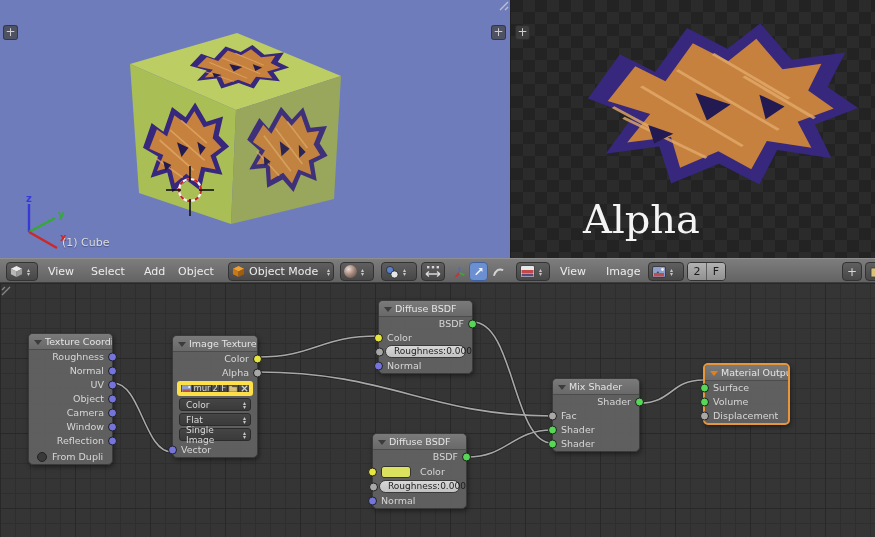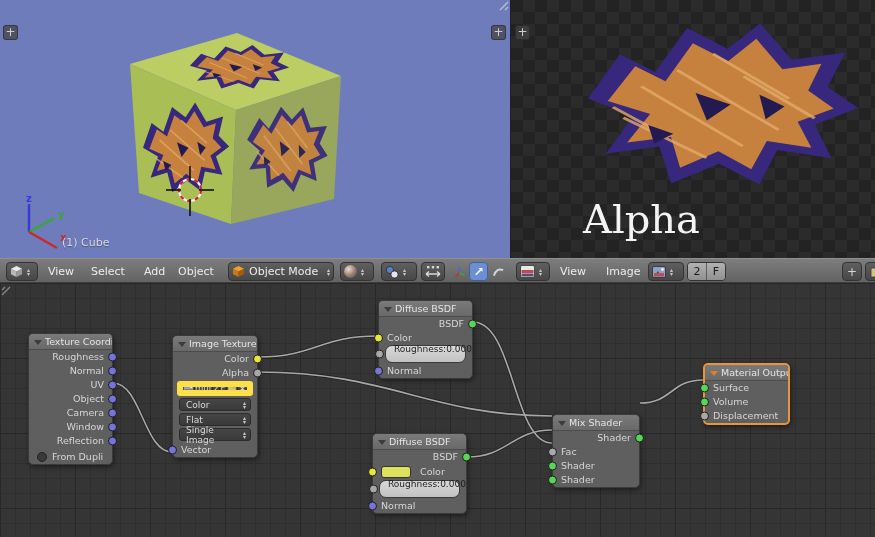--- a/index.html
+++ b/index.html
@@ -71,27 +71,27 @@
   .nrow{ position:relative; height:14px; line-height:14px; padding:0 8px;
     white-space:nowrap; }
   .nrow.out{ text-align:right; }
   .sock{ position:absolute; width:9px; height:9px; border-radius:50%;
     border:1px solid #1f1f1f; top:50%; transform:translateY(-50%); z-index:3; }
   .sock.r{ right:-5px; } .sock.l{ left:-5px; }
   .s-purple{ background:#7474da; } .s-yellow{ background:#e6e63e; }
   .s-green{ background:#57d657; } .s-gray{ background:#a8a8a8; }
   .pill{ height:13px; margin:0 6px 1px 6px; background:linear-gradient(#d8d8d8,#c2c2c2);
     border:1px solid #3a3a3a; border-radius:7px; color:#1e1e1e;
-    display:flex; justify-content:space-between; align-items:flex-end;
-    padding:8px 8px; font-size:9px; position:relative; }
+    display:flex; justify-content:space-between; align-items:flex-start;
+    padding:0 8px; font-size:9px; position:relative; }
   .ndrop{ height:13px; margin:2px 6px; background:linear-gradient(#454545,#3a3a3a);
     border:1px solid #2b2b2b; border-radius:3px; color:#d9d9d9;
     display:flex; justify-content:space-between; align-items:center;
     padding:0 4px 0 6px; font-size:9px; position:relative; }
-  .imgrow{ display:flex; height:15px; margin:1px 4px; border:6px solid #fde047;
+  .imgrow{ display:flex; height:15px; margin:1px 4px; border:4px solid #fde047;
     border-radius:3px; overflow:hidden; }
   .ir-seg{ background:linear-gradient(#4e4e4e,#3e3e3e); border-right:1px solid #2b2b2b;
     color:#d9d9d9; font-size:8.5px; line-height:13px; text-align:center;
     display:flex; align-items:center; justify-content:center; }
   .toggle-circle{ display:inline-block; width:10px; height:10px; border-radius:50%;
     background:#3a3a3a; border:1px solid #222; vertical-align:-2px; margin-right:5px; }
   .swatch{ display:inline-block; width:30px; height:12px; border-radius:3px;
     border:1px solid #333; vertical-align:-3px; margin-right:6px; }
   #wires{ position:absolute; left:0; top:0; z-index:1; pointer-events:none; }
   
@@ -417,21 +417,21 @@
         <span>Color</span>
       </div>
       <div class="pill">
         <span class="sock l s-gray" style="left:-11px;"></span>
         <span>Roughness:</span>
         <span>0.000</span>
       </div>
       <div class="nrow"><span class="sock l s-purple"></span><span>Normal</span></div>
     </div>
 
-    <div class="node" style="left:552px;top:95px;width:88px;margin-top:36px;">
+    <div class="node" style="left:552px;top:95px;width:88px;">
       <div class="nhead">
         <span class="tri"></span>
         <span>Mix Shader</span>
       </div>
       <div class="nrow out"><span>Shader</span><span class="sock r s-green"></span></div>
       <div class="nrow"><span class="sock l s-gray"></span><span>Fac</span></div>
       <div class="nrow"><span class="sock l s-green"></span><span>Shader</span></div>
       <div class="nrow"><span class="sock l s-green"></span><span>Shader</span></div>
     </div>
 

